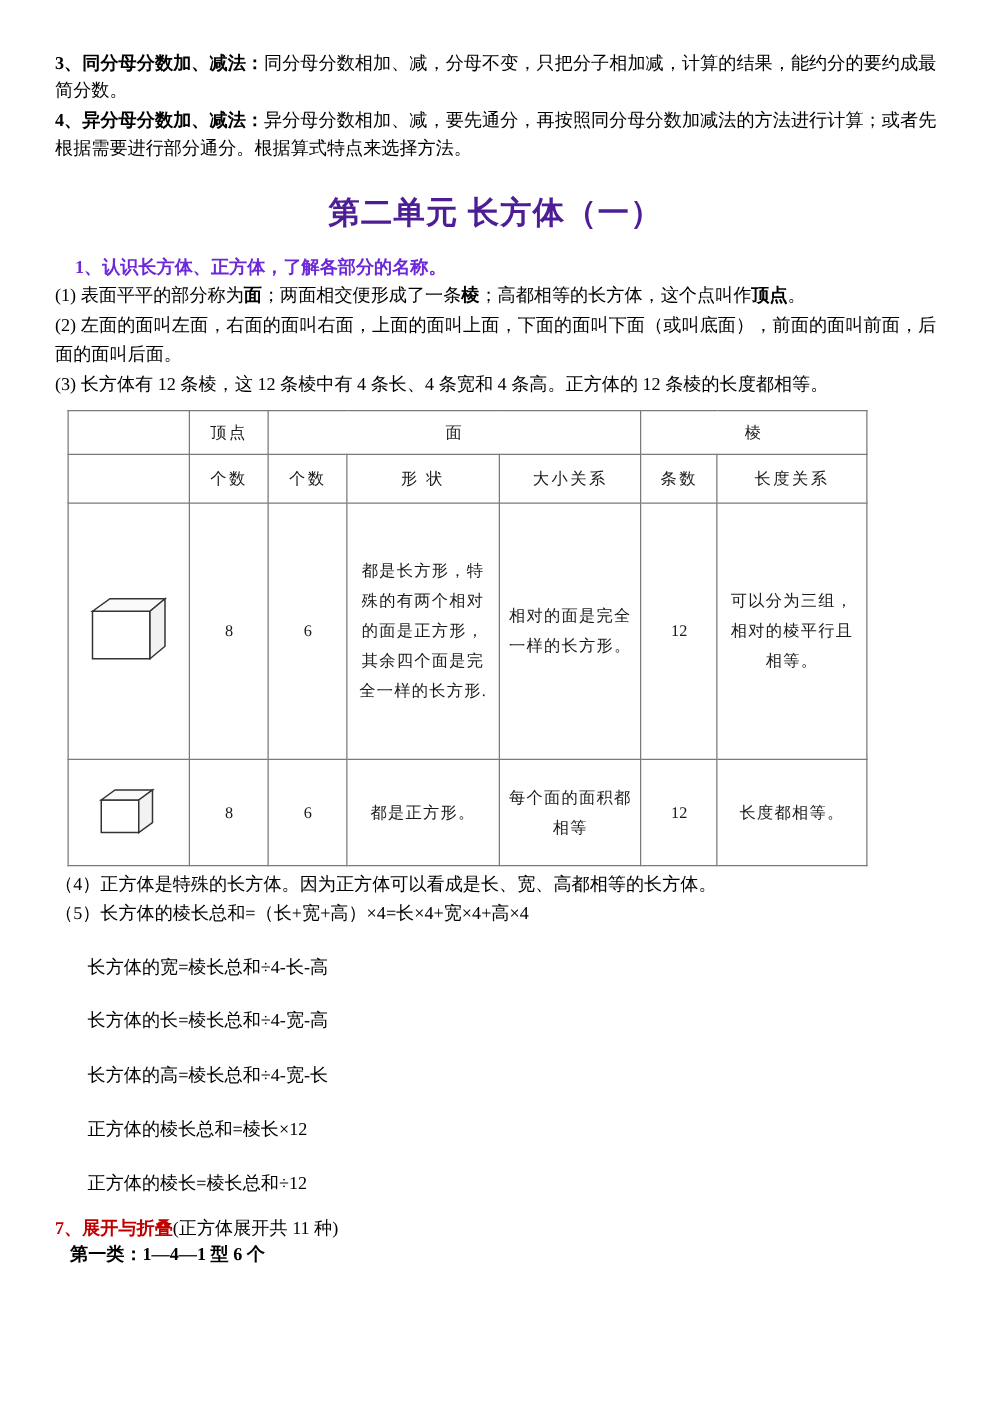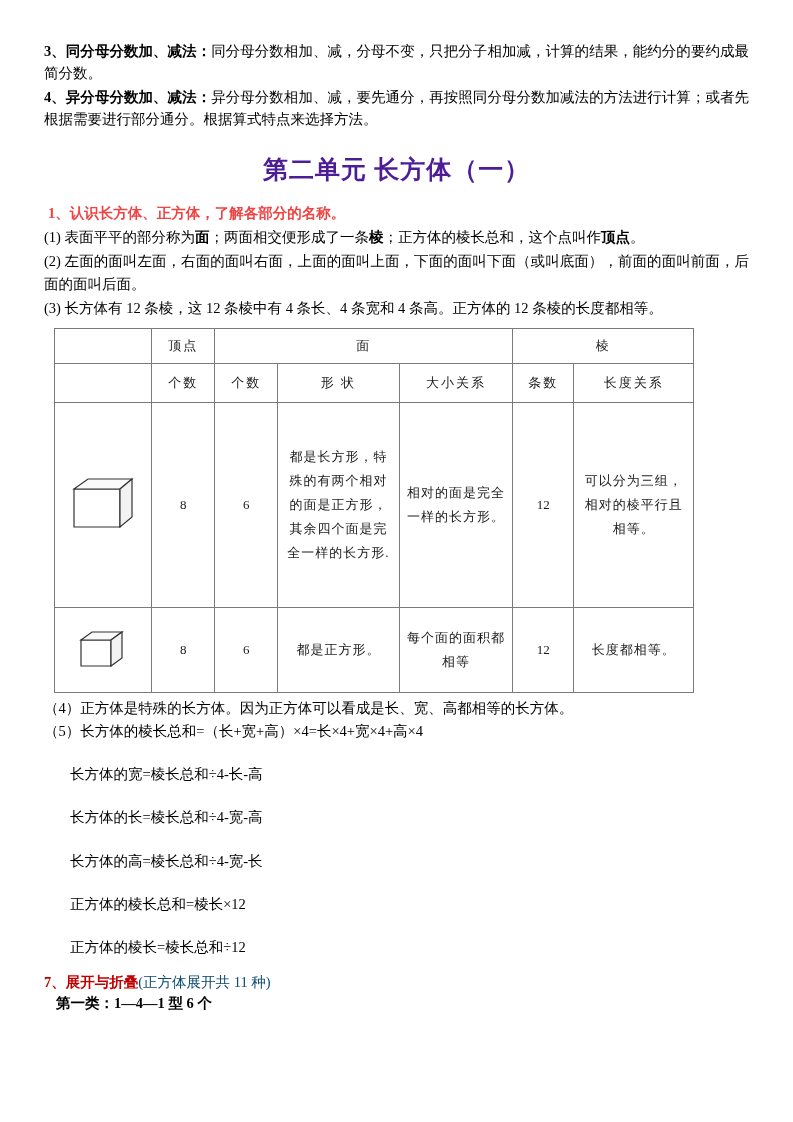--- a/index.html
+++ b/index.html
@@ -35,22 +35,22 @@
     margin: 22px 0 18px 0;
     font-size: 25px;
     font-weight: bold;
     color: #4c1d95;
     letter-spacing: 1px;
     font-family: "Liberation Serif", serif;
   }
   .section-head {
     font-size: 14.5px;
     font-weight: bold;
-    color: #ef4444;
-    margin: 14px 0 3px 4px;
+    color: #6d28d9;
+    margin: 14px 0 3px 16px;
   }
   .lines { margin-top: 2px; }
   .lines .para { margin-bottom: 2px; }
   table.cube-table {
     border-collapse: collapse;
     width: 640px;
     margin: 8px 0 4px 10px;
     font-family: "Liberation Serif", serif;
   }
   table.cube-table td, table.cube-table th {
@@ -92,21 +92,21 @@
     line-height: 1.6;
     margin: 4px 0 0 0;
   }
   .tail-list .indent { padding-left: 26px; margin-top: 20px; }
   .sub-head {
     font-size: 14.5px;
     font-weight: bold;
     margin: 14px 0 2px 0;
     color: #c00000;
   }
-  .sub-head .normal { color: #0c4a6e; font-weight: normal; }
+  .sub-head .normal { color: #000000; font-weight: normal; }
   .class-line {
     font-size: 14.5px;
     font-weight: bold;
     margin: 2px 0 0 12px;
   }
   svg { display: block; }
 </style>
 </head>
 <body>
 
@@ -118,21 +118,21 @@
   <p class="para">
     <span class="b">4、异分母分数加、减法：</span><span>异分母分数相加、减，要先通分，再按照同分母分数加减法的方法进行计算；或者先根据需要进行部分通分。根据算式特点来选择方法。</span>
   </p>
 
   <h1 class="unit-title">第二单元 长方体（一）</h1>
 
   <div class="section-head">1、认识长方体、正方体，了解各部分的名称。</div>
 
   <div class="lines">
     <p class="para">
-      <span>(1) 表面平平的部分称为</span><span class="b">面</span><span>；两面相交便形成了一条</span><span class="b">棱</span><span>；正方体的棱长总和，这个点叫作</span><span class="b">顶点</span><span>。</span>
+      <span>(1) 表面平平的部分称为</span><span class="b">面</span><span>；两面相交便形成了一条</span><span class="b">棱</span><span>；高都相等的长方体，这个点叫作</span><span class="b">顶点</span><span>。</span>
     </p>
     <p class="para">(2) 左面的面叫左面，右面的面叫右面，上面的面叫上面，下面的面叫下面（或叫底面），前面的面叫前面，后面的面叫后面。</p>
     <p class="para">(3) 长方体有 12 条棱，这 12 条棱中有 4 条长、4 条宽和 4 条高。正方体的 12 条棱的长度都相等。</p>
   </div>
 
   <table class="cube-table">
     <colgroup>
       <col class="col-shape-img">
       <col class="col-count">
       <col class="col-count">

